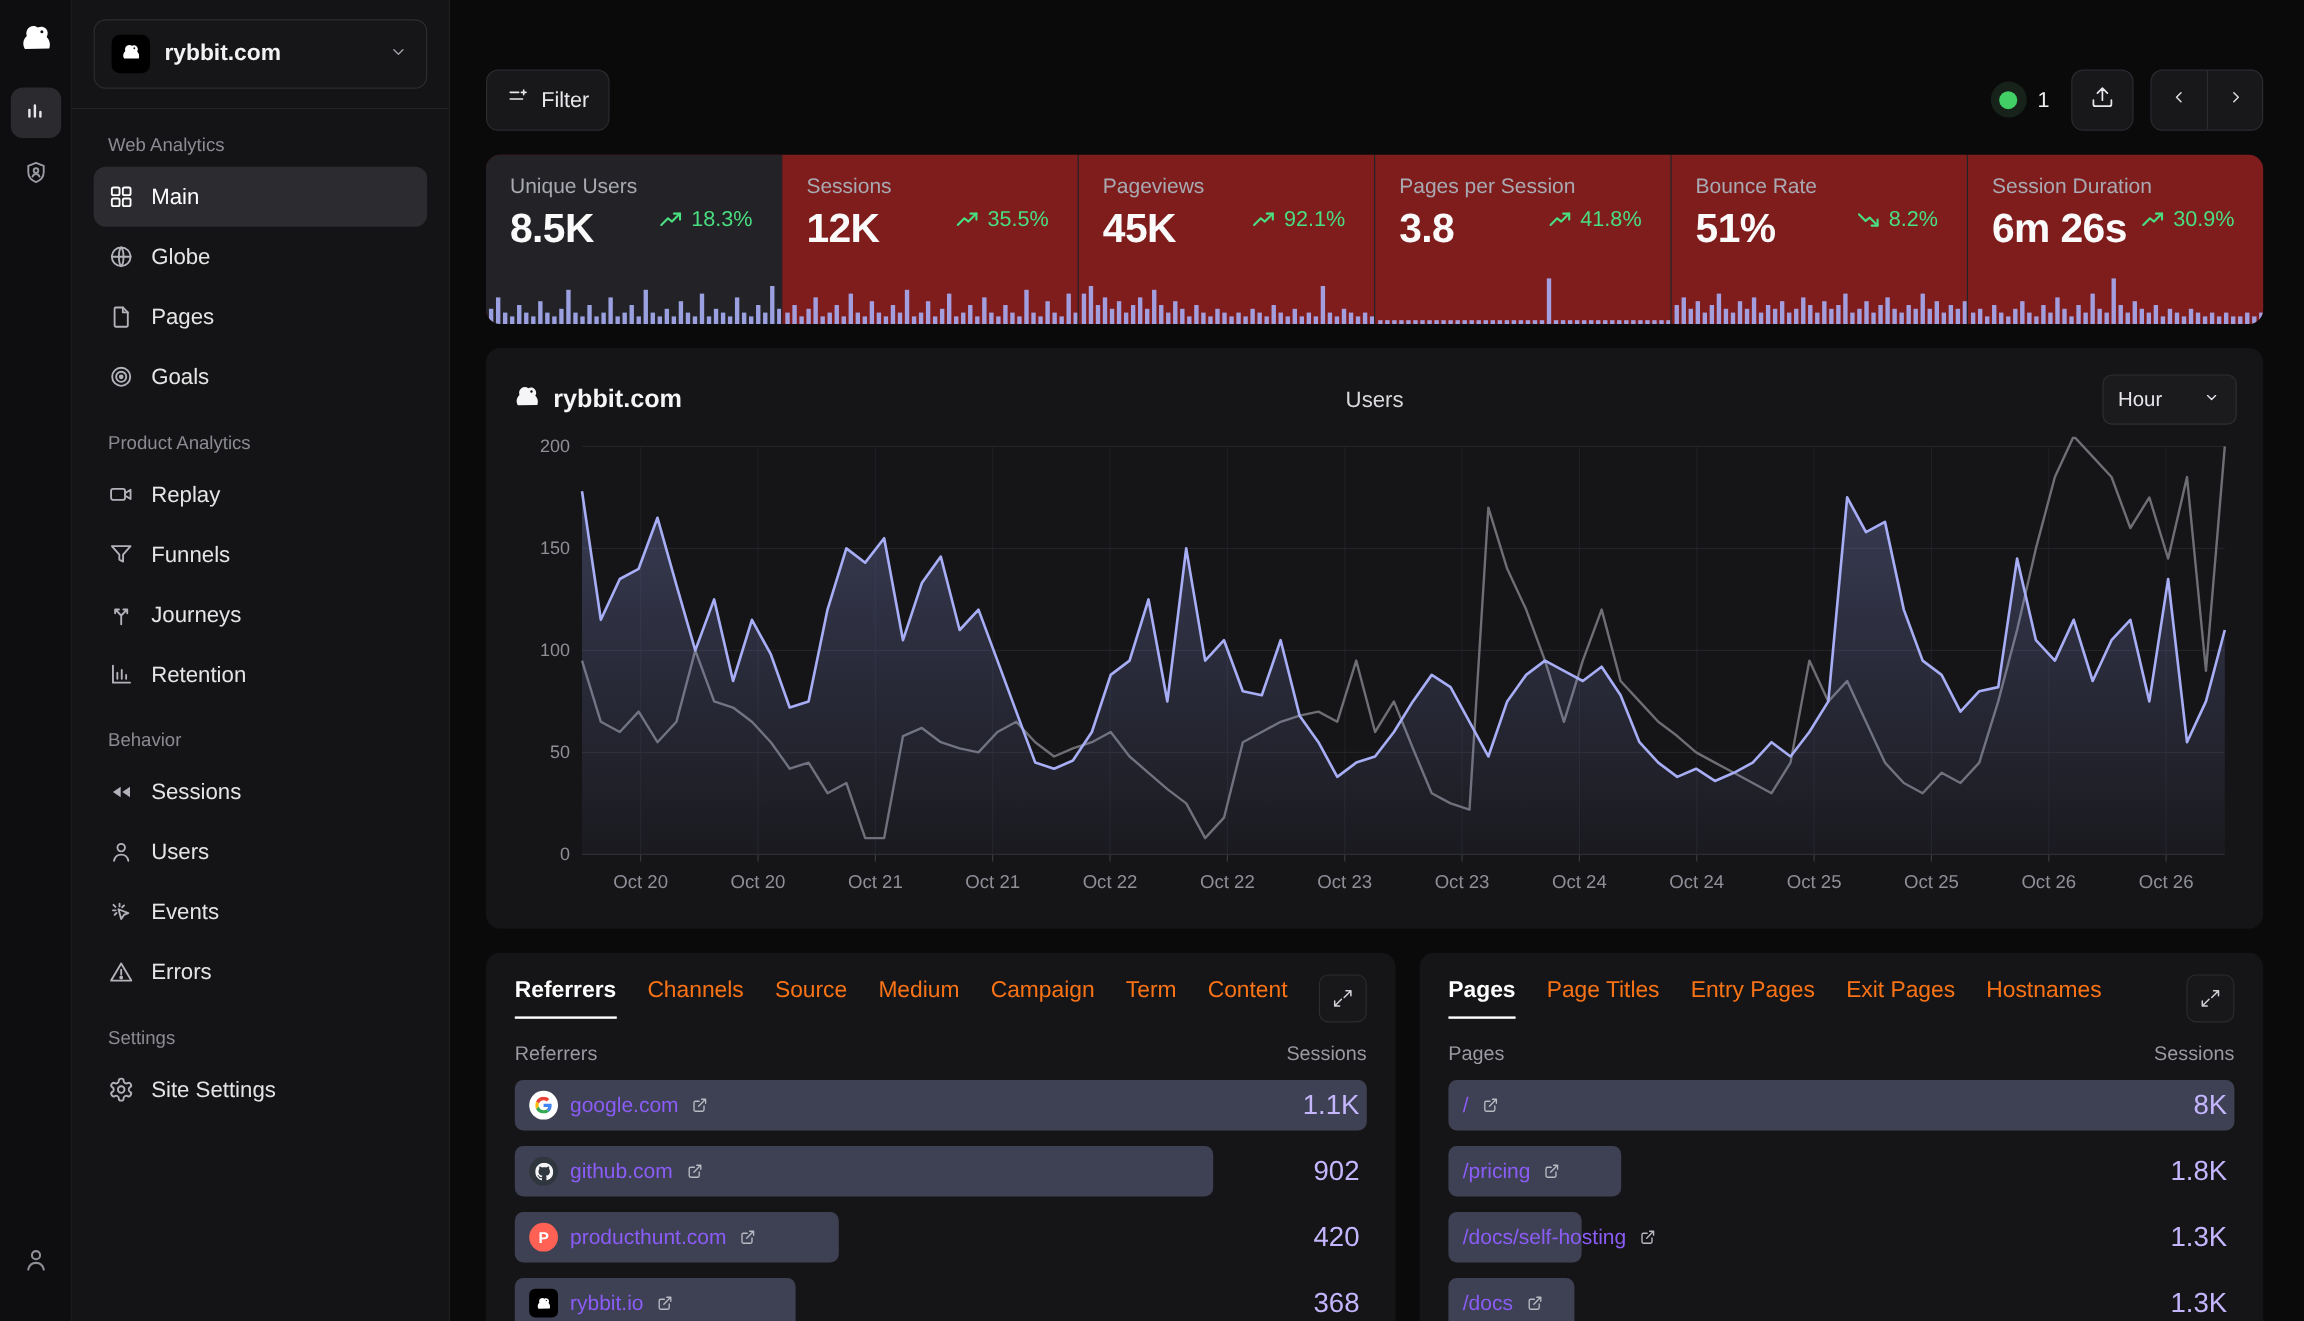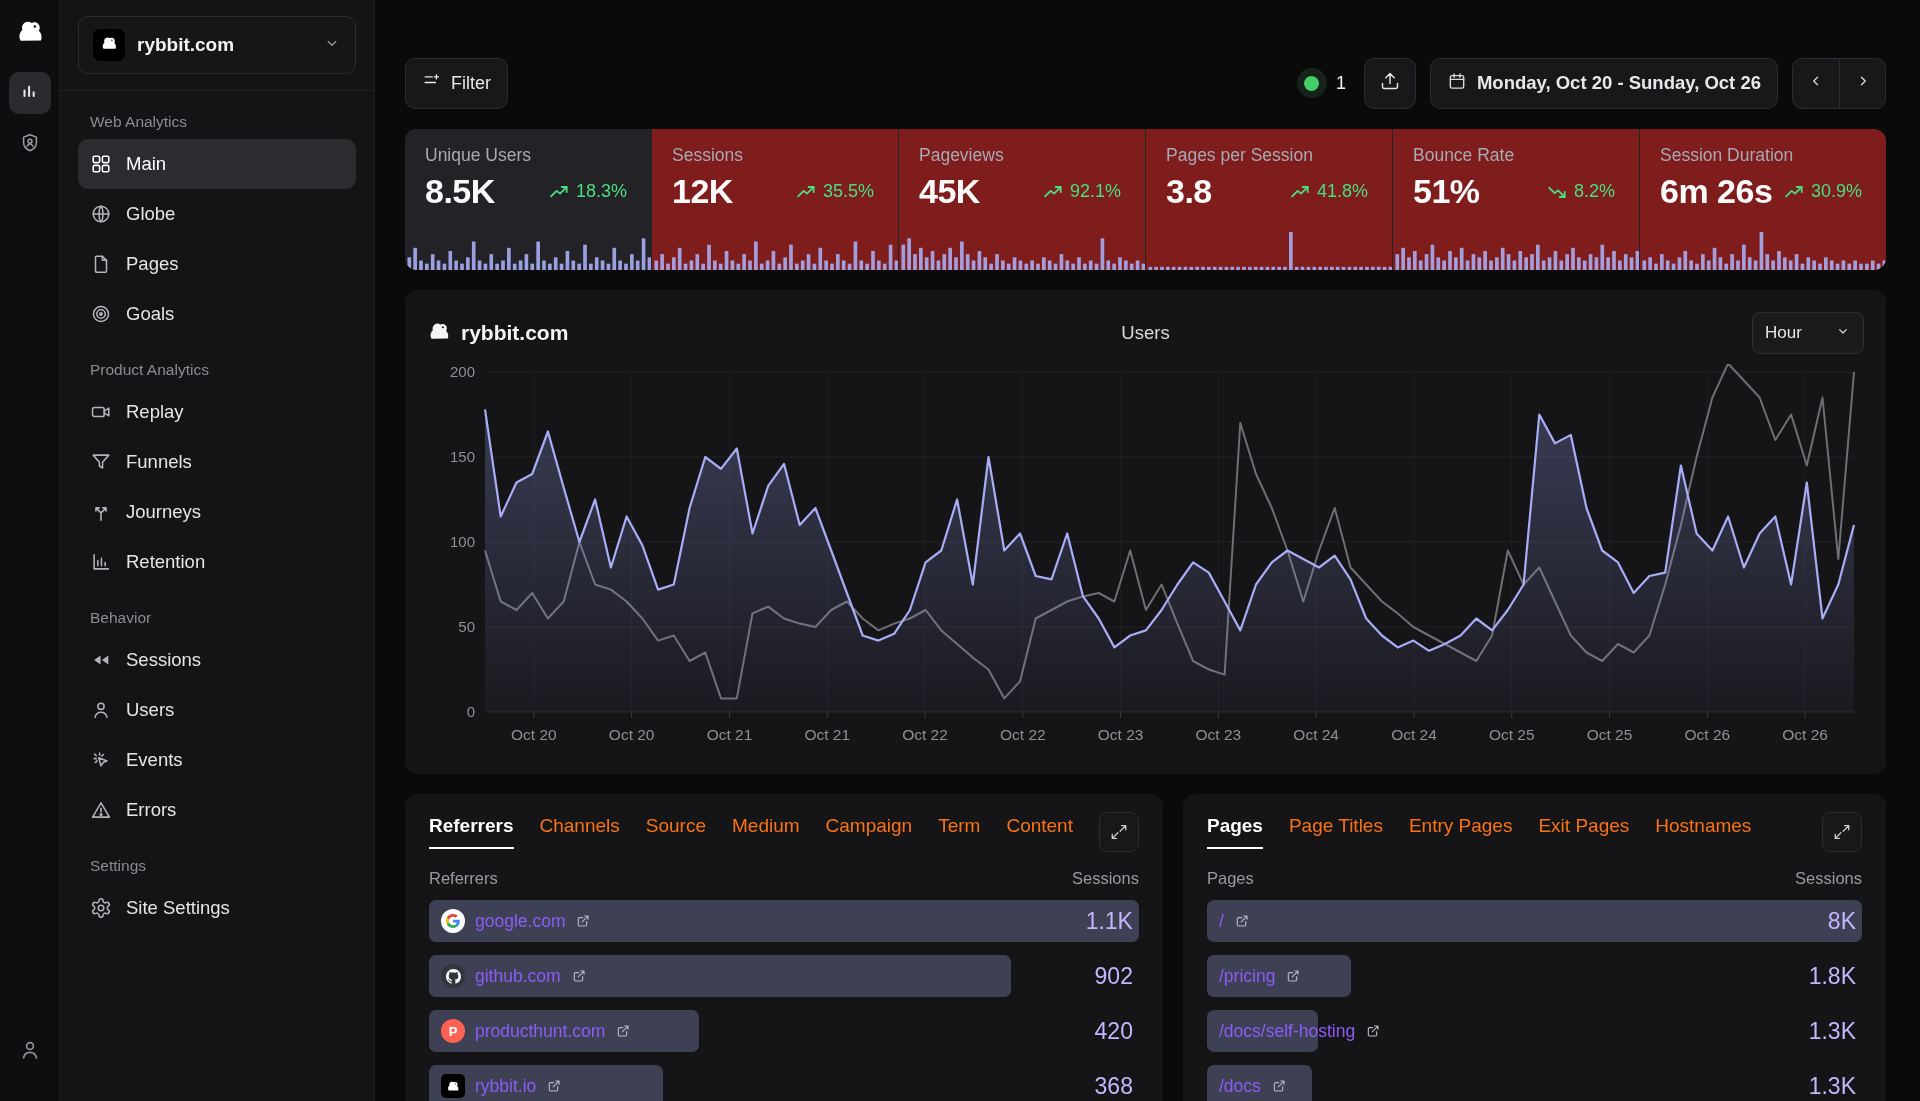--- a/index.html
+++ b/index.html
@@ -52,21 +52,21 @@
   .pager .pg { width:46px; display:flex; align-items:center; justify-content:center;
     color:#d9d9de; cursor:pointer; }
   .pager .pg + .pg { border-left:1px solid #2b2b30; }
 
   
   .stats { display:flex; height:141px; background:#7f1d1d; border-radius:12px; overflow:hidden; }
   .tile { flex:1; position:relative; padding:16px 20px 0; cursor:pointer; }
   .tile + .tile { border-left:1px solid #242428; }
   .tile.active { background:#222227; }
   .tile .t-label { font-size:17.5px; color:#a9a9b2; }
-  .tile .t-row { display:flex; align-items:center; justify-content:space-between; margin-top:6px; }
+  .tile .t-row { display:flex; align-items:flex-start; justify-content:space-between; margin-top:6px; }
   .tile .t-value { font-size:34px; font-weight:700; color:#fafafa; letter-spacing:-0.5px; }
   .tile .t-change { display:flex; align-items:center; gap:6px; font-size:18px; color:#4ade80; padding-right:4px; }
   .tile .spark { position:absolute; left:0; right:0; bottom:0; height:40px; }
   .tile .spark svg { width:100%; height:100%; display:block; }
 
   
   .chart-card { margin-top:20px; height:484px; background:#151517; border-radius:12px;
     padding:20px 22px 0; position:relative; }
   .chart-head { display:flex; align-items:center; height:46px; position:relative; }
   .chart-site { display:flex; align-items:center; gap:10px; font-size:21px; font-weight:700; color:#f5f5f7; }
@@ -253,27 +253,20 @@
         <div class="online">
           <span class="ring">
               <span class="dot"></span>
             </span>
           <span class="cnt">1</span>
         </div>
         <button class="btn icon-btn">
           <span><svg width="20" height="20" viewBox="0 0 24 24" fill="none" stroke="currentColor" stroke-width="1.7" stroke-linecap="round" stroke-linejoin="round">
                 <path d="M21 15v4a2 2 0 0 1-2 2H5a2 2 0 0 1-2-2v-4M17 8l-5-5-5 5M12 3v12"></path>
               </svg></span>
-        </button>
-        <button class="btn date-btn">
-          <span><svg width="20" height="20" viewBox="0 0 24 24" fill="none" stroke="currentColor" stroke-width="1.7" stroke-linecap="round" stroke-linejoin="round">
-                <rect x="4" y="5.5" width="16" height="15" rx="2"></rect>
-                <path d="M4 10h16M8.5 3.5v4M15.5 3.5v4"></path>
-              </svg></span>
-          <span>Monday, Oct 20 - Sunday, Oct 26</span>
         </button>
         <div class="pager">
           <span class="pg">
               <span><svg width="18" height="18" viewBox="0 0 24 24" fill="none" stroke="currentColor" stroke-width="1.7" stroke-linecap="round" stroke-linejoin="round">
                   <path d="M14 7l-5 5 5 5"></path>
                 </svg></span>
             </span>
           <span class="pg">
               <span><svg width="18" height="18" viewBox="0 0 24 24" fill="none" stroke="currentColor" stroke-width="1.7" stroke-linecap="round" stroke-linejoin="round">
                   <path d="M10 7l5 5-5 5"></path>

